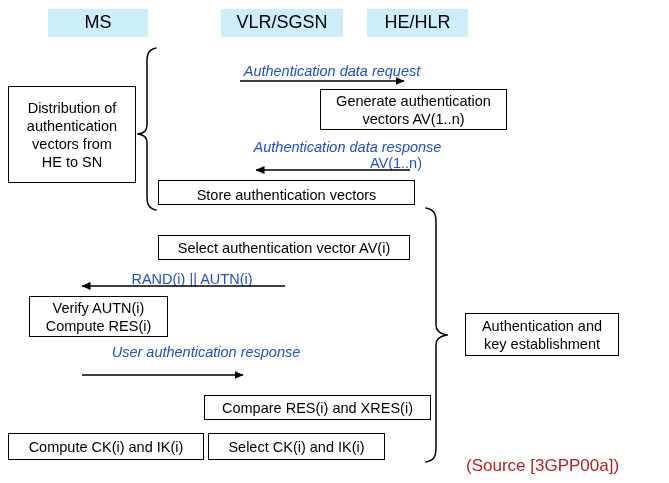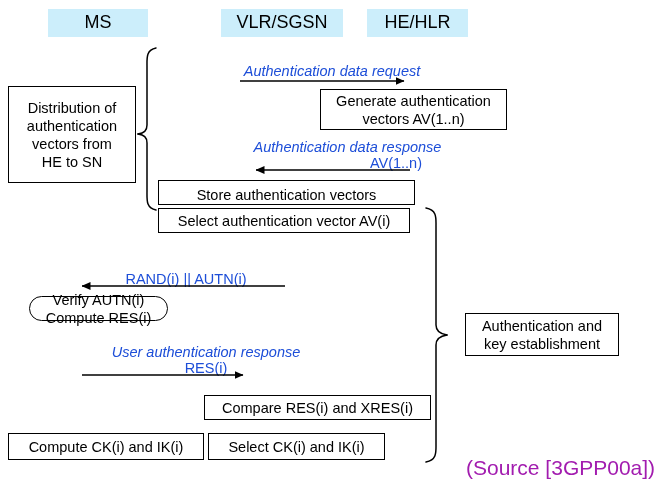--- a/index.html
+++ b/index.html
@@ -55,22 +55,22 @@
   svg.overlay {
     position: absolute;
     left: 0;
     top: 0;
     width: 669px;
     height: 483px;
     pointer-events: none;
   }
   .src {
     position: absolute;
-    font-size: 21px;
-    color: #a21caf;
+    font-size: 17px;
+    color: #b91c1c;
     white-space: nowrap;
   }
 </style>
 </head>
 <body>
 
 <div id="canvas">
 
   <div class="hdr" style="left:48px; top:9px; width:100px;">MS</div>
   <div class="hdr" style="left:221px; top:9px; width:122px;">VLR/SGSN</div>
@@ -90,33 +90,32 @@
     <span>vectors AV(1..n)</span>
   </div>
 
   <div class="lbl ital ctr" style="left:240px; top:139px; width:215px;">Authentication data response</div>
   <div class="lbl ctr" style="left:272px; top:155px; width:150px;text-align:right;">AV(1..n)</div>
 
   <div class="box" style="left:158px; top:180px; width:257px; height:25px;justify-content:flex-end;">
     <span>Store authentication vectors</span>
   </div>
 
-  <div class="box" style="left:158px; top:208px; width:252px; height:25px;">
+  <div class="box" style="left:158px; top:235px; width:252px; height:25px;">
     <span>Select authentication vector AV(i)</span>
   </div>
 
-  <div class="lbl ctr" style="left:96px; top:271px; width:180px;">RAND(i) || AUTN(i)</div>
+  <div class="lbl ctr" style="left:102px; top:271px; width:180px;">RAND(i) || AUTN(i)</div>
 
-  <div class="box" style="left:29px; top:296px; width:139px; height:25px;border-radius:15px;">
+  <div class="box" style="left:29px; top:296px; width:139px; height:41px;">
     <span>Verify AUTN(i)</span>
     <span>Compute RES(i)</span>
   </div>
 
   <div class="lbl ital ctr" style="left:100px; top:344px; width:212px;">User authentication response</div>
-  <div class="lbl ctr" style="left:136px; top:360px; width:140px;">RES(i)</div>
 
   <div class="box" style="left:168px; top:395px; width:227px; height:25px;margin-left:36px;">
     <span>Compare RES(i) and XRES(i)</span>
   </div>
 
   <div class="box" style="left:8px; top:433px; width:196px; height:27px;">
     <span>Compute CK(i) and IK(i)</span>
   </div>
 
   <div class="box" style="left:208px; top:433px; width:177px; height:27px;">

